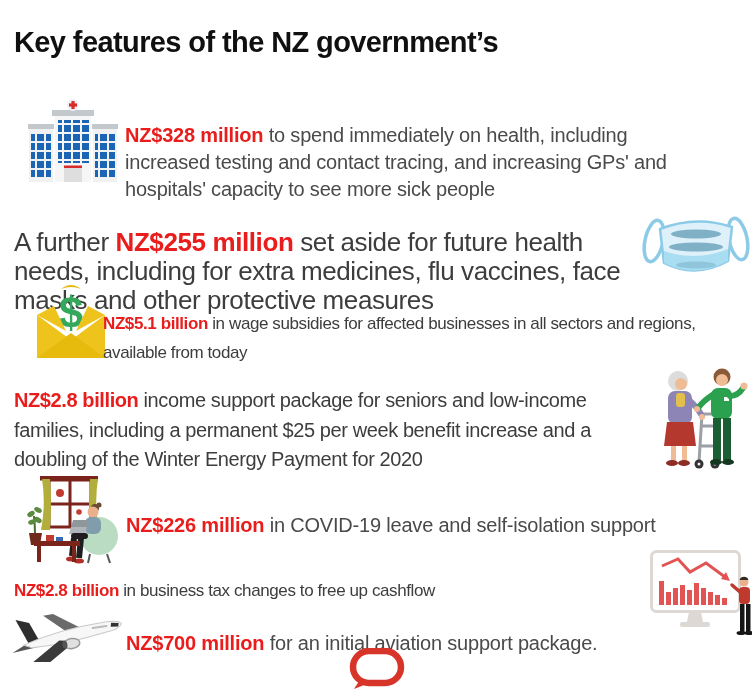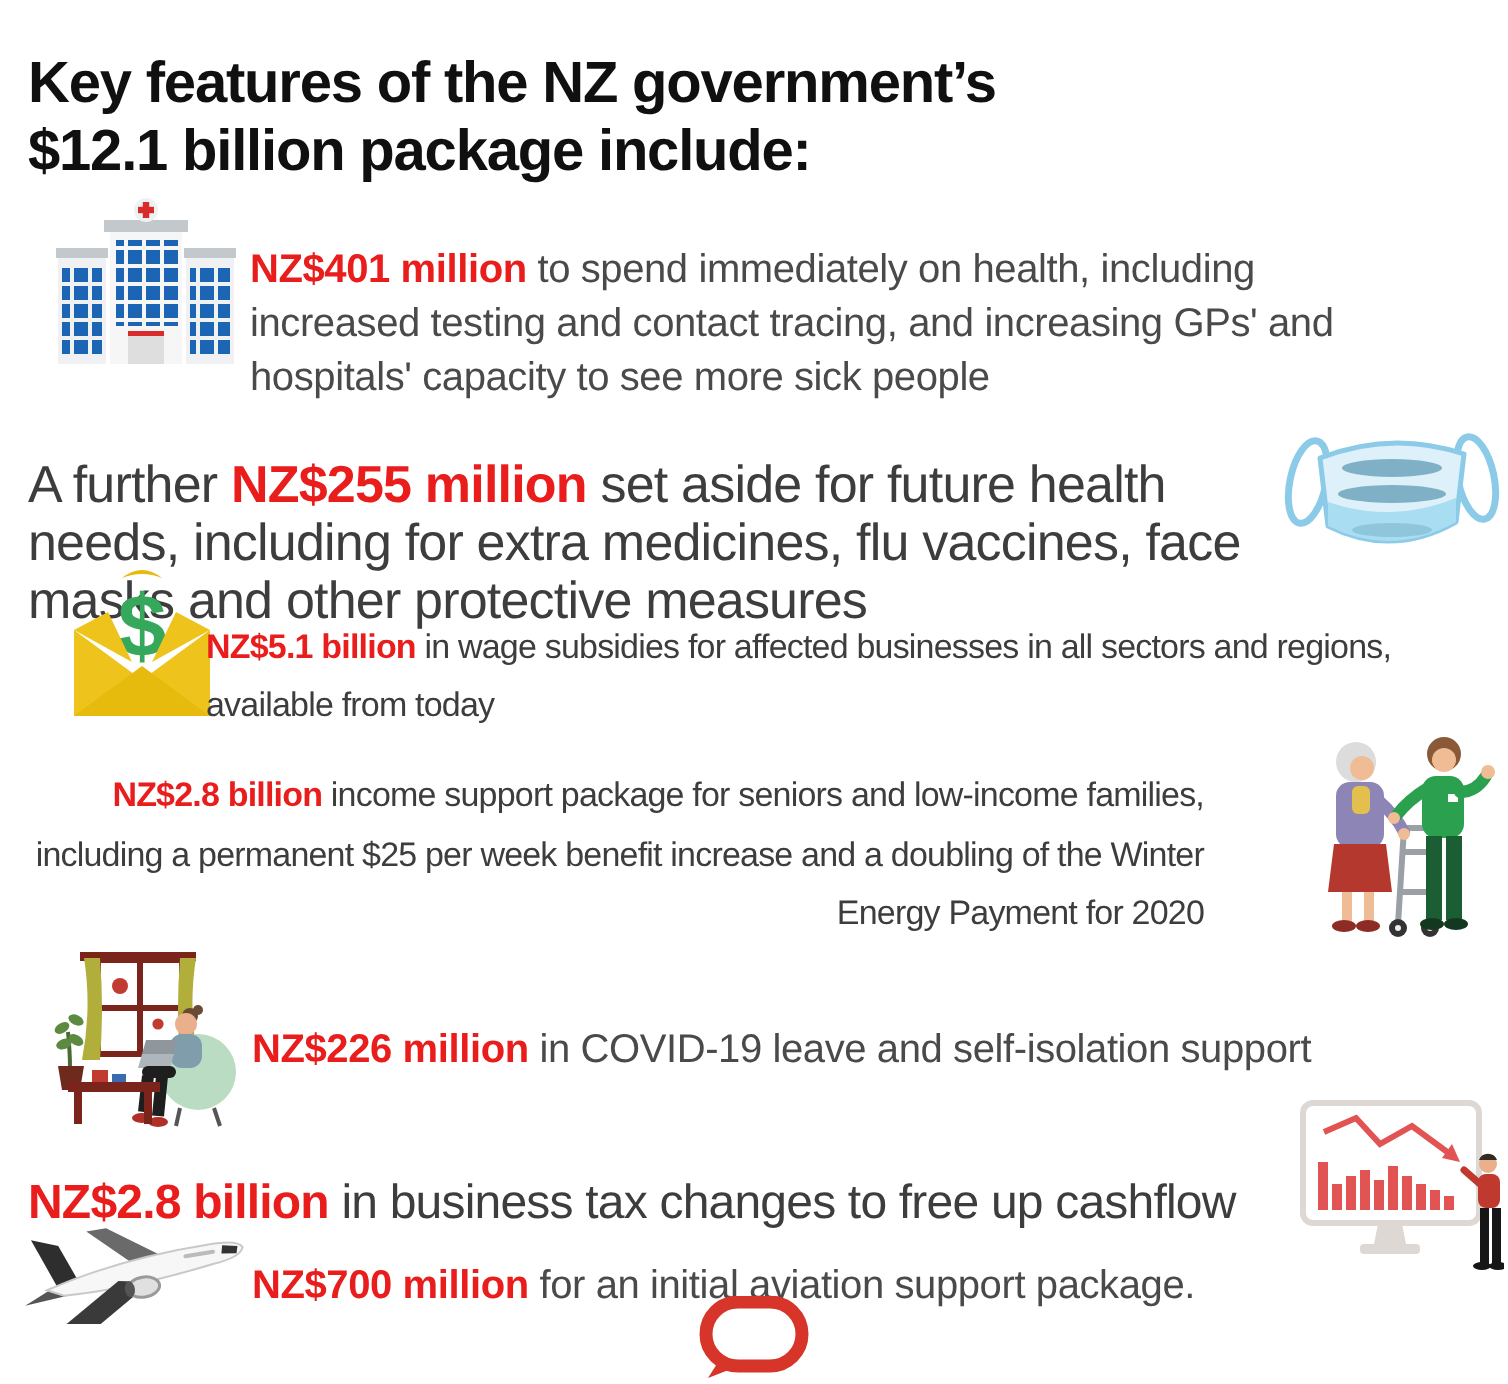--- a/index.html
+++ b/index.html
@@ -5,41 +5,41 @@
   html,body{margin:0;padding:0;background:#fff;}
   .canvas{position:relative;width:754px;height:692px;background:#ffffff;overflow:hidden;
           font-family:"Liberation Sans",sans-serif;color:#3d3d3d;}
   .title{position:absolute;left:14px;top:6px;width:565px;font-size:29px;font-weight:bold;
          color:#101010;line-height:34px;letter-spacing:-0.6px;}
   .item{position:absolute;letter-spacing:-0.2px;}
   .amt{color:#e81d1c;font-weight:bold;}
   .t1{left:125px;top:102px;width:572px;font-size:20px;line-height:27px;color:#4a4a4a;}
   .t2{left:14px;top:202px;width:612px;font-size:26px;line-height:29px;letter-spacing:-0.4px;}
   .t3{left:103px;top:292px;width:637px;font-size:17px;line-height:29px;letter-spacing:-0.4px;}
-  .t4{left:14px;top:366px;width:588px;font-size:17px;line-height:29.5px;letter-spacing:-0.4px;text-align:right;}
+  .t4{left:14px;top:366px;width:588px;font-size:20px;line-height:29.5px;letter-spacing:-0.4px;}
   .t5{left:126px;top:494px;width:620px;font-size:20px;color:#4a4a4a;}
-  .t6{left:14px;top:564px;width:620px;font-size:24px;letter-spacing:-0.4px;}
+  .t6{left:14px;top:564px;width:620px;font-size:17px;letter-spacing:-0.4px;}
   .t7{left:126px;top:612px;width:620px;font-size:20px;color:#4a4a4a;}
   .icon{position:absolute;display:block;}
   .icon svg{width:100%;height:100%;display:block;}
   .i1{left:28px;top:98px;width:90px;height:84px;}
   .i2{left:641px;top:201px;width:110px;height:88px;}
   .i3{left:32px;top:281px;width:78px;height:78px;}
   .i4{left:656px;top:364px;width:96px;height:110px;}
   .i5{left:26px;top:476px;width:94px;height:88px;}
   .i6{left:650px;top:550px;width:102px;height:90px;}
   .i7{left:8px;top:598px;width:120px;height:64px;}
   .logo{left:349px;top:648px;width:56px;height:42px;}
 </style>
 </head>
 <body>
 
 <div class="canvas">
 
-  <h1 class="title"><span>Key features of the NZ government’s</span><br><span>$12.1 billion package include:</span></h1>
+  <h1 class="title"><span>Key features of the NZ government’s</span><br></h1>
 
   <span class="icon i1">
     <svg viewBox="0 0 90 84" xmlns="http://www.w3.org/2000/svg">
       <defs>
           <pattern id="winp" width="9" height="9" patternUnits="userSpaceOnUse">
             <rect width="7" height="7" fill="#1c64b4"></rect>
           </pattern>
         </defs>
       <rect x="0" y="26" width="26" height="5" fill="#c3c8cc"></rect>
       <rect x="64" y="26" width="26" height="5" fill="#c3c8cc"></rect>
@@ -50,21 +50,21 @@
       <rect x="24" y="12" width="42" height="6" fill="#c3c8cc"></rect>
       <rect x="27" y="18" width="36" height="66" fill="#f6f6f6"></rect>
       <rect x="30" y="22" width="31" height="43" fill="url(#winp)"></rect>
       <circle cx="45" cy="7" r="6" fill="#eef1f3"></circle>
       <rect x="43.4" y="3" width="3.2" height="8" fill="#d92b2b"></rect>
       <rect x="41" y="5.4" width="8" height="3.2" fill="#d92b2b"></rect>
       <rect x="36" y="67.5" width="18" height="2.5" fill="#d92b2b"></rect>
       <rect x="36" y="70" width="18" height="14" fill="#dedede"></rect>
     </svg>
   </span>
-  <p class="item t1"><span class="pre"></span><span class="amt">NZ$401 million</span><span> to spend immediately on health, including increased testing and contact tracing, and increasing GPs' and hospitals' capacity to see more sick people</span></p>
+  <p class="item t1"><span class="pre"></span><span class="amt">NZ$328 million</span><span> to spend immediately on health, including increased testing and contact tracing, and increasing GPs' and hospitals' capacity to see more sick people</span></p>
 
   <p class="item t2"><span class="pre">A further </span><span class="amt">NZ$255 million</span><span> set aside for future health needs, including for extra medicines, flu vaccines, face masks and other protective measures</span></p>
   <span class="icon i2">
     <svg viewBox="0 0 110 88" xmlns="http://www.w3.org/2000/svg">
       <ellipse cx="13" cy="40" rx="9" ry="21" fill="none" stroke="#8ccbe8" stroke-width="3.5" transform="rotate(12 13 40)"></ellipse>
       <ellipse cx="97" cy="38" rx="9" ry="21" fill="none" stroke="#8ccbe8" stroke-width="3.5" transform="rotate(-12 97 38)"></ellipse>
       <path d="M19 28 Q55 14 91 26 L87 60 Q55 78 23 62 Z" fill="#def1fa" stroke="#8ccbe8" stroke-width="2.5" stroke-linejoin="round"></path>
       <path d="M23 50 Q55 61 87 48 L87 60 Q55 78 23 62 Z" fill="#a9ddf1"></path>
       <ellipse cx="55" cy="33" rx="25" ry="4.5" fill="#7fb0c6"></ellipse>
       <ellipse cx="55" cy="46" rx="27" ry="4.5" fill="#7fb0c6"></ellipse>

